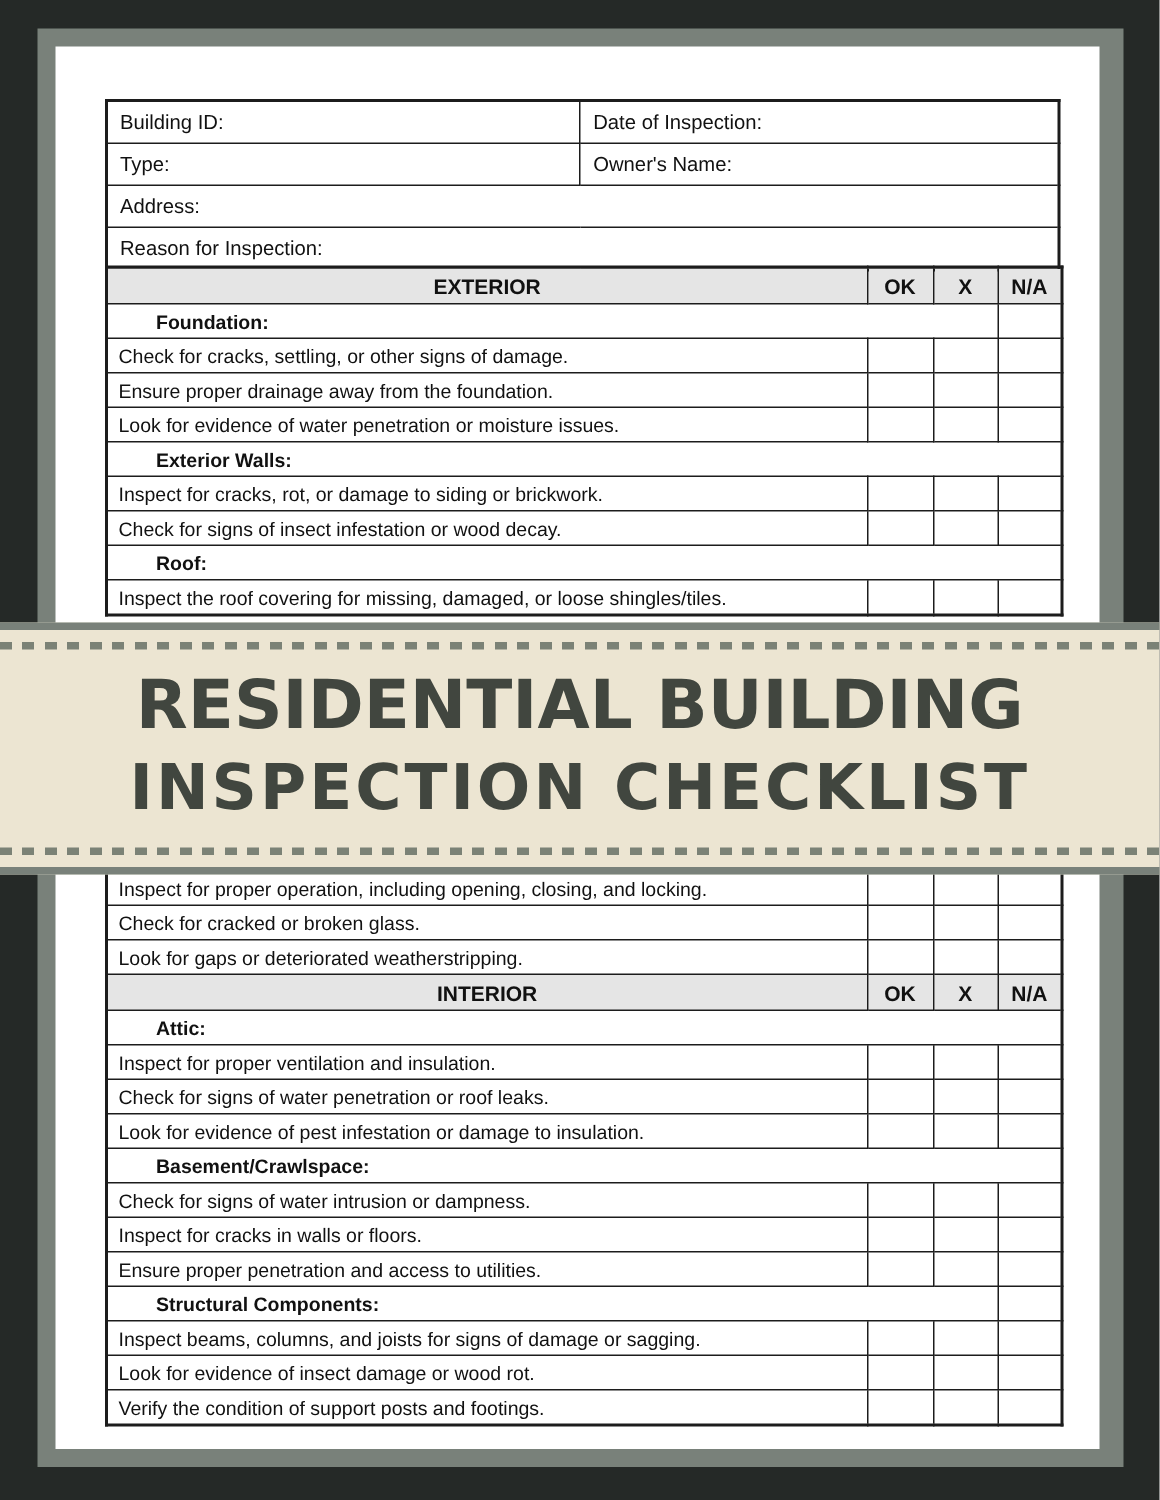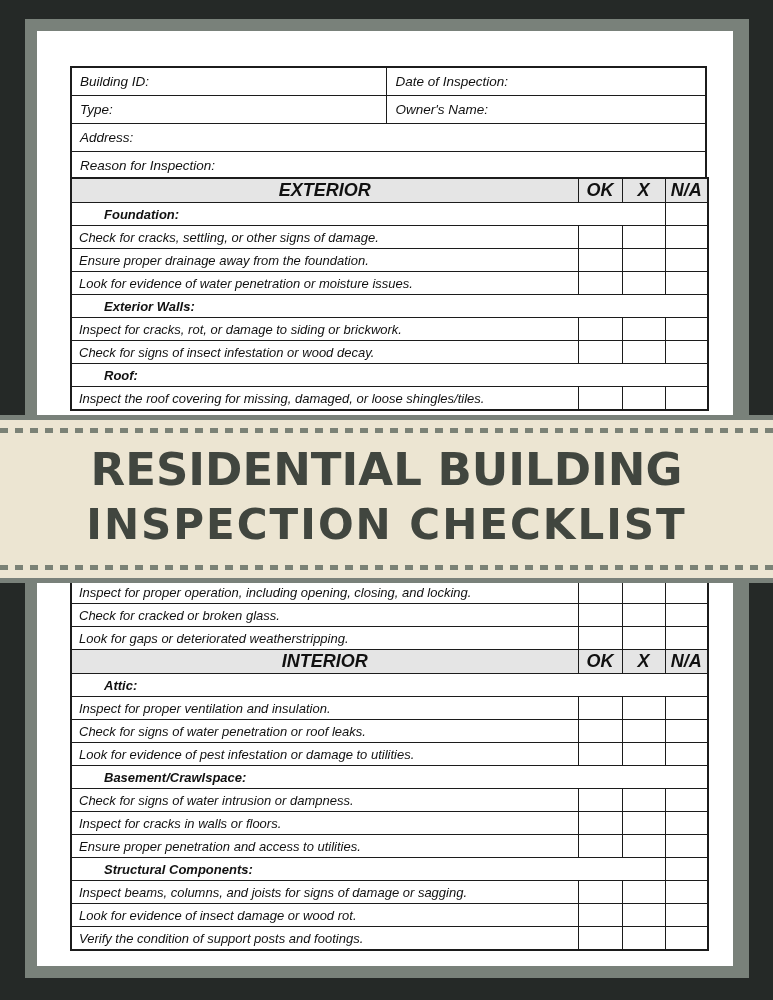--- a/index.html
+++ b/index.html
@@ -10,21 +10,21 @@
   }
   .frame{
     position:absolute;left:25px;top:19px;width:724px;height:959px;
     background:#79817a;
   }
   .page{
     position:absolute;left:12px;top:12px;width:696px;height:935px;
     background:#ffffff;
   }
   
-  table{border-collapse:collapse;table-layout:fixed;font-style:italic;}
+  table{border-collapse:collapse;table-layout:fixed;}
   .info-table{
     position:absolute;left:33px;top:35px;width:637px;
     border:2px solid #1c1c1c;
   }
   .info-table td{
     border:1.5px solid #1c1c1c;
     height:27px;
     font-size:13.5px;color:#111;
     padding:0 0 0 8px;vertical-align:middle;
     white-space:nowrap;overflow:hidden;
@@ -38,21 +38,21 @@
   .check-table td,.check-table th{
     border:1.5px solid #1c1c1c;
     height:22px;
     font-size:13px;color:#111;
     padding:0 0 0 7px;vertical-align:middle;
     text-align:left;font-weight:normal;
     white-space:nowrap;overflow:hidden;
   }
   .check-table tr.section-header th{
     background:#e5e5e5;
-    font-weight:bold;font-size:18px;
+    font-weight:bold;font-size:14px;
     text-align:center;height:23px;padding:0;
   }
   .check-table td.group-heading{font-weight:bold;padding-left:32px;}
   .check-table td.check-cell{padding:0;}
   .exterior-table{top:146px;}
   .lower-table{top:548px;}
   
   .banner{
     position:absolute;left:0;top:415px;width:773px;height:158px;
     background:#ece5d2;
@@ -214,21 +214,21 @@
             <td class="check-cell"></td>
             <td class="check-cell"></td>
           </tr>
           <tr>
             <td>Check for signs of water penetration or roof leaks.</td>
             <td class="check-cell"></td>
             <td class="check-cell"></td>
             <td class="check-cell"></td>
           </tr>
           <tr>
-            <td>Look for evidence of pest infestation or damage to utilities.</td>
+            <td>Look for evidence of pest infestation or damage to insulation.</td>
             <td class="check-cell"></td>
             <td class="check-cell"></td>
             <td class="check-cell"></td>
           </tr>
           <tr>
             <td class="group-heading" colspan="4">Basement/Crawlspace:</td>
           </tr>
           <tr>
             <td>Check for signs of water intrusion or dampness.</td>
             <td class="check-cell"></td>

